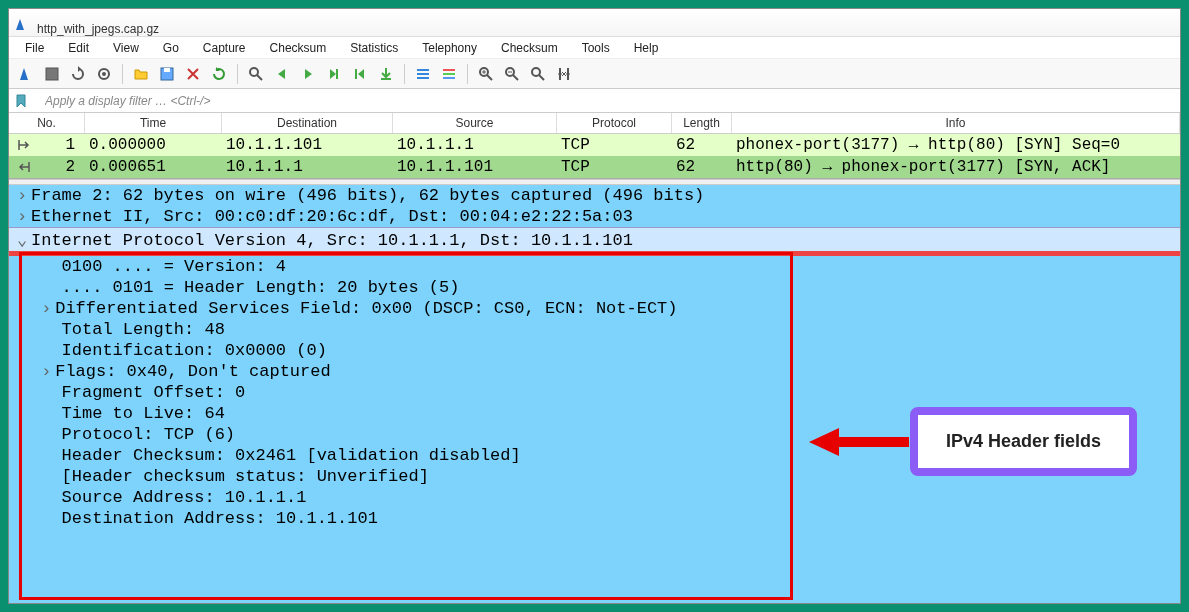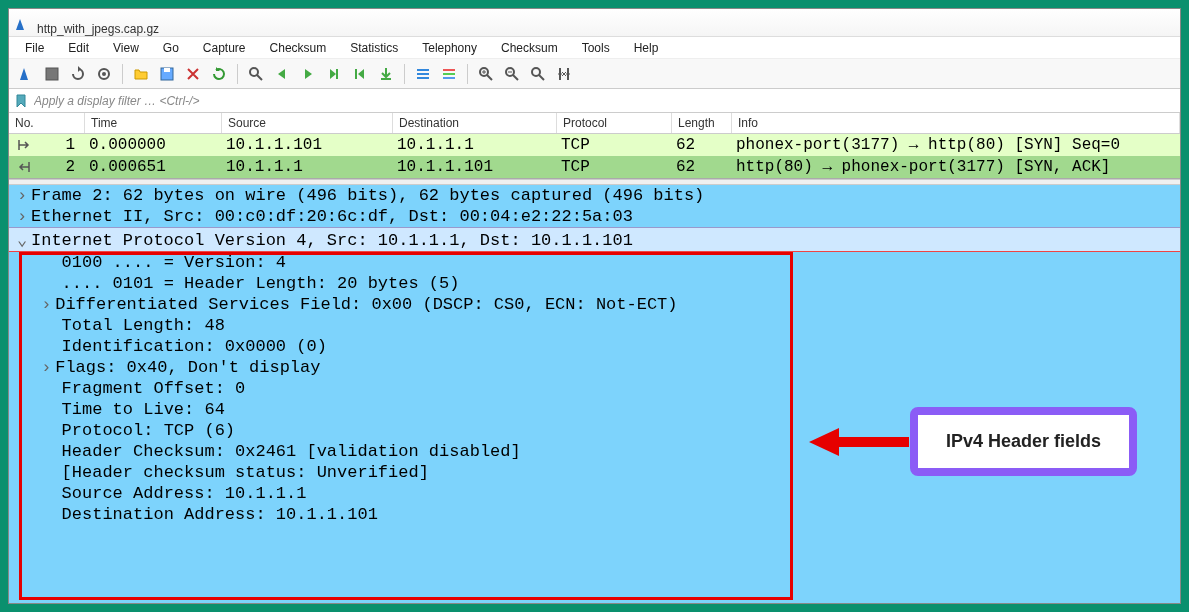--- a/index.html
+++ b/index.html
@@ -7,35 +7,35 @@
   .outer { padding: 8px; width: 100%; height: 100%; }
   .window { background: #fff; width: 100%; height: 596px; border: 1px solid #888; display: flex; flex-direction: column; position: relative; }
   .titlebar { height: 28px; background: linear-gradient(#fff,#f5f5f5); border-bottom: 1px solid #ddd; display: flex; align-items: flex-end; padding: 0 6px; gap: 6px; }
   .titlebar .icon svg { width: 16px; height: 16px; }
   .titlebar .title { font-size: 12px; color: #333; }
   .menubar { height: 22px; display: flex; align-items: center; padding: 0 8px; gap: 8px; border-bottom: 1px solid #eee; }
   .menubar .mi { padding: 2px 8px; font-size: 12px; color: #222; cursor: default; }
   .toolbar { height: 30px; background: #f8f8f8; border-bottom: 1px solid #ccc; display: flex; align-items: center; padding: 0 6px; gap: 4px; }
   .tb-btn { width: 22px; height: 22px; border: 1px solid transparent; border-radius: 2px; display: flex; align-items: center; justify-content: center; cursor: default; }
   .tb-sep { width: 1px; height: 20px; background: #ccc; margin: 0 3px; }
-  .filterbar { height: 24px; border-bottom: 1px solid #ccc; display: flex; align-items: center; padding: 0 4px; gap: 1px; background: #fff; }
+  .filterbar { height: 24px; border-bottom: 1px solid #ccc; display: flex; align-items: center; padding: 0 4px; gap: 12px; background: #fff; }
   .filterbar .bookmark { width: 16px; display:flex; align-items:center; justify-content:center; }
   .filterbar input { flex: 1; border: none; outline: none; font-size: 12px; padding: 2px 4px; color: #333; }
   .filterbar input::placeholder { color: #888; font-style: italic; }
   .packet-list { border-bottom: 1px solid #aaa; }
   .pl-header { display: grid; grid-template-columns: 76px 137px 171px 164px 115px 60px 1fr; background: #fff; border-bottom: 1px solid #ccc; font-size: 12px; }
-  .pl-header > div { padding: 3px 6px; border-right: 1px solid #ddd; color: #333; cursor: default; }
+  .pl-header > div { padding: 3px 6px; border-right: 1px solid #ddd; color: #333; cursor: default; text-align: center; }
   .pl-row { display: grid; grid-template-columns: 30px 46px 137px 171px 164px 115px 60px 1fr; font-family: Consolas, "Courier New", monospace; font-size: 16px; }
   .pl-row > div { padding: 2px 4px; white-space: nowrap; overflow: hidden; }
   .pl-row.row1 { background: #e4ffc7; }
   .pl-row.row2 { background: #a1d98e; }
   .pl-row .marker { display:flex; align-items:center; justify-content:center; }
   .packet-details { flex: 1; background: #7dd3fc; overflow: hidden; }
   .pd-line { font-family: Consolas, "Courier New", monospace; font-size: 17px; padding: 1px 8px; white-space: pre; color: #000; }
-  .pd-line.selected { background: #cfe8ff; border-top:1px solid #99c; border-bottom:1px solid #ef4444; }
+  .pd-line.selected { background: #cfe8ff; border-top:1px solid #99c; border-bottom:5px solid #ef4444; }
   .pd-line .expander { display: inline-block; width: 14px; color: #666; cursor: default; }
   .red-box { position: absolute; left: 10px; top: 243px; width: 774px; height: 348px; border: 3px solid #e60000; pointer-events: none; }
   .callout { position: absolute; display: flex; align-items: center; left: 795px; top: 398px; }
   .arrow-svg { width: 110px; height: 40px; }
   .callout-box { border: 8px solid #8b5cf6; border-radius: 8px; padding: 16px 28px; font-size: 18px; font-weight: bold; color: #222; background: #fff; margin-left: -4px; }
   .num-col { text-align: right; padding-right: 10px !important; }
 </style>
 </head>
 <body>
 
@@ -198,22 +198,22 @@
             <path d="M2 1 L10 1 L10 13 L6 9 L2 13 Z" fill="#5ab" stroke="#389"></path>
           </svg>
         </span>
       <input type="text" placeholder="Apply a display filter … &lt;Ctrl-/&gt;" style="">
     </div>
 
     <div class="packet-list">
       <div class="pl-header">
         <div>No.</div>
         <div>Time</div>
+        <div>Destination</div>
         <div>Source</div>
-        <div>Destination</div>
         <div>Protocol</div>
         <div>Length</div>
         <div>Info</div>
       </div>
       <div class="pl-row row1">
         <div class="marker">
             <svg width="16" height="16">
               <path d="M3 3 L3 13 M3 8 L12 8 M9 5 L12 8 L9 11" fill="none" stroke="#555" stroke-width="1.5"></path>
             </svg>
           </div>
@@ -245,21 +245,21 @@
 
     <div class="packet-details">
       <div class="pd-line"><span class="expander">›</span><span>Frame 2: 62 bytes on wire (496 bits), 62 bytes captured (496 bits)</span></div>
       <div class="pd-line"><span class="expander">›</span><span>Ethernet II, Src: 00:c0:df:20:6c:df, Dst: 00:04:e2:22:5a:03</span></div>
       <div class="pd-line selected"><span class="expander">⌄</span><span>Internet Protocol Version 4, Src: 10.1.1.1, Dst: 10.1.1.101</span></div>
       <div class="pd-line"><span class="expander"> </span>   <span>0100 .... = Version: 4</span></div>
       <div class="pd-line"><span class="expander"> </span>   <span>.... 0101 = Header Length: 20 bytes (5)</span></div>
       <div class="pd-line"><span class="expander"> </span> <span class="expander">›</span><span>Differentiated Services Field: 0x00 (DSCP: CS0, ECN: Not-ECT)</span></div>
       <div class="pd-line"><span class="expander"> </span>   <span>Total Length: 48</span></div>
       <div class="pd-line"><span class="expander"> </span>   <span>Identification: 0x0000 (0)</span></div>
-      <div class="pd-line"><span class="expander"> </span> <span class="expander">›</span><span>Flags: 0x40, Don't display</span></div>
+      <div class="pd-line"><span class="expander"> </span> <span class="expander">›</span><span>Flags: 0x40, Don't captured</span></div>
       <div class="pd-line"><span class="expander"> </span>   <span>Fragment Offset: 0</span></div>
       <div class="pd-line"><span class="expander"> </span>   <span>Time to Live: 64</span></div>
       <div class="pd-line"><span class="expander"> </span>   <span>Protocol: TCP (6)</span></div>
       <div class="pd-line"><span class="expander"> </span>   <span>Header Checksum: 0x2461 [validation disabled]</span></div>
       <div class="pd-line"><span class="expander"> </span>   <span>[Header checksum status: Unverified]</span></div>
       <div class="pd-line"><span class="expander"> </span>   <span>Source Address: 10.1.1.1</span></div>
       <div class="pd-line"><span class="expander"> </span>   <span>Destination Address: 10.1.1.101</span></div>
     </div>
 
     <div class="red-box"></div>

